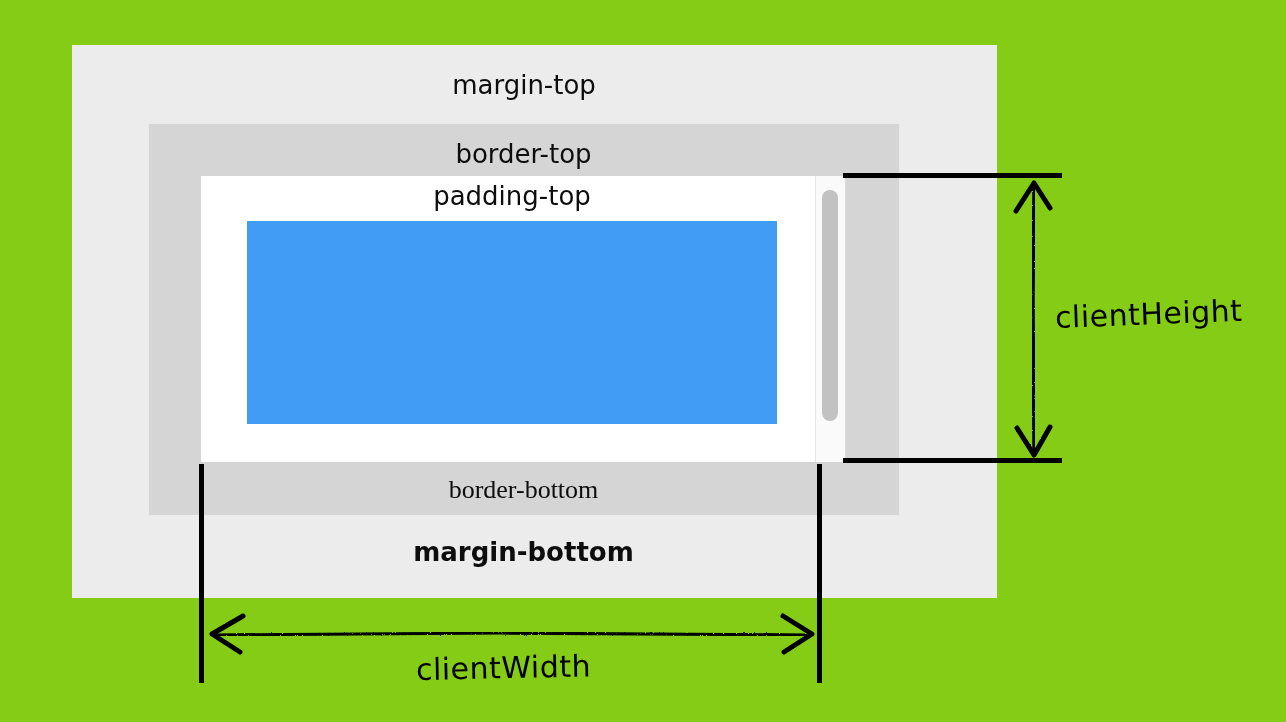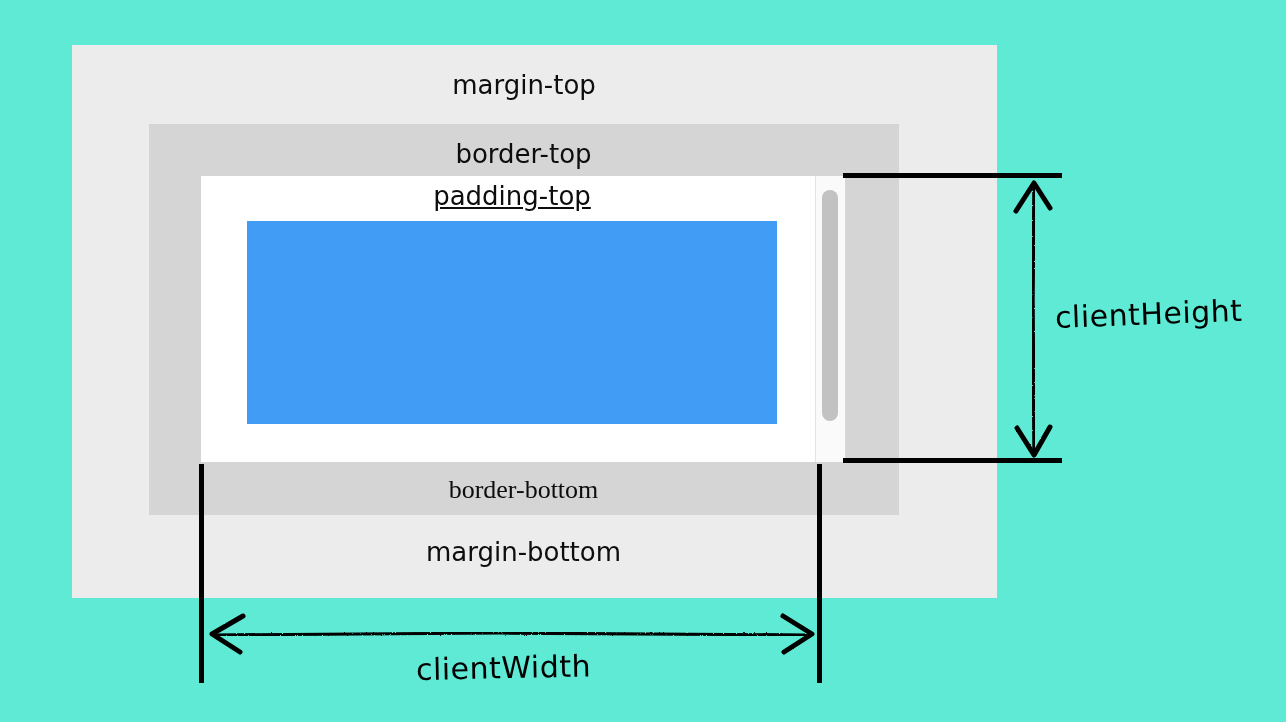--- a/index.html
+++ b/index.html
@@ -8,21 +8,21 @@
     padding: 0;
     background: #ffffff;
   }
   body {
     font-family: "DejaVu Sans", sans-serif;
   }
   #stage {
     position: relative;
     width: 1286px;
     height: 722px;
-    background: #5eead4;
+    background: #84cc16;
     overflow: hidden;
   }
 
   
   .margin-box {
     position: absolute;
     left: 72px;
     top: 45px;
     width: 925px;
     height: 553px;
@@ -80,23 +80,23 @@
     position: absolute;
     text-align: center;
     color: #0d0d0d;
     font-size: 26px;
     font-family: "DejaVu Sans", sans-serif;
     white-space: nowrap;
     line-height: 1;
   }
   #label-margin-top   { left: 149px; top: 72px;  width: 750px; }
   #label-border-top   { left: 201px; top: 141px; width: 645px; text-align: center; }
-  #label-padding-top  { left: 247px; top: 183px; width: 530px; text-decoration: underline; }
+  #label-padding-top  { left: 247px; top: 183px; width: 530px; }
   #label-border-bottom{ left: 201px; top: 477px; width: 645px; font-family: Liberation Serif, serif; }
-  #label-margin-bottom{ left: 201px; top: 539px; width: 645px; }
+  #label-margin-bottom{ left: 201px; top: 539px; width: 645px; font-weight: bold; }
 
   
   #annotations {
     position: absolute;
     left: 0;
     top: 0;
     width: 1286px;
     height: 722px;
     pointer-events: none;
   }

